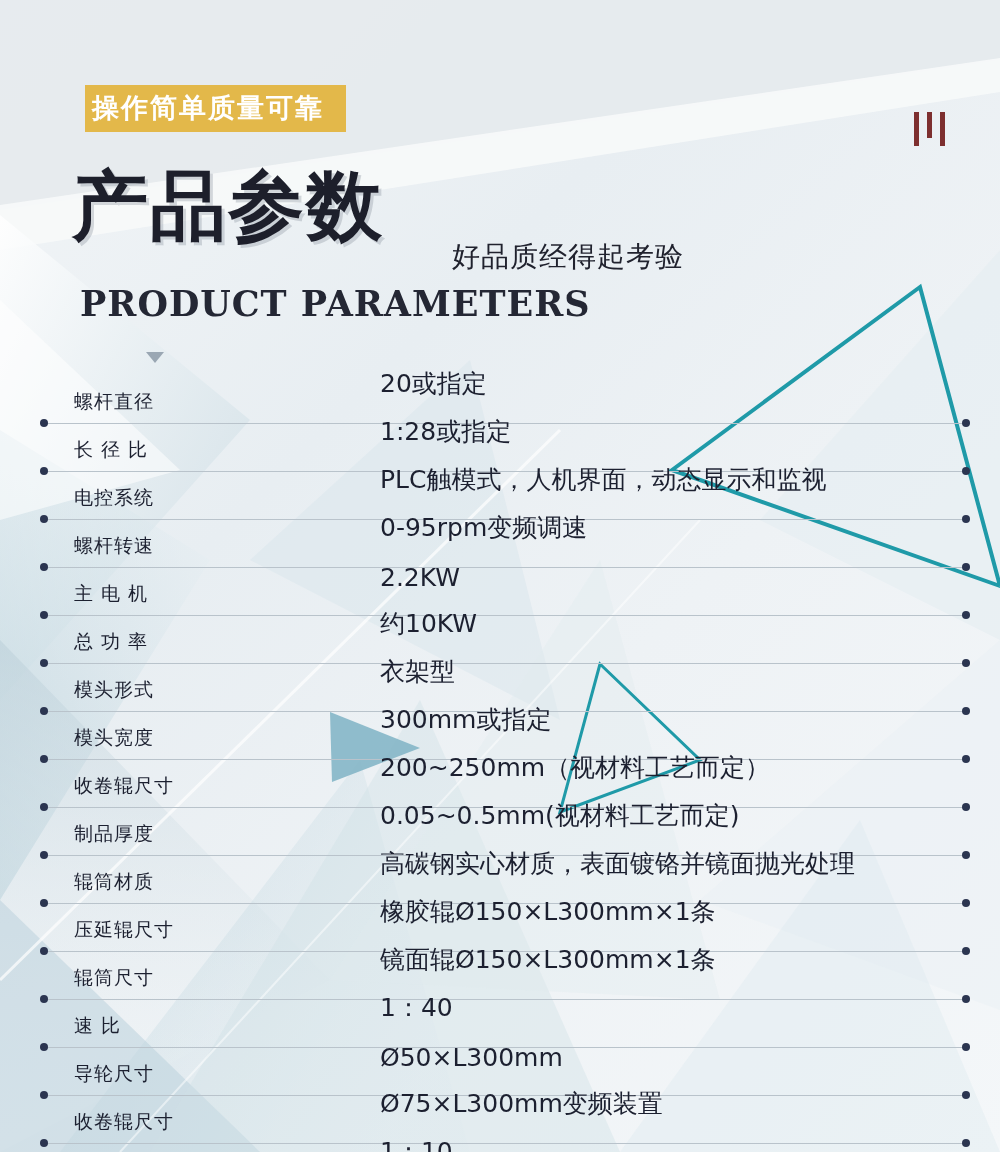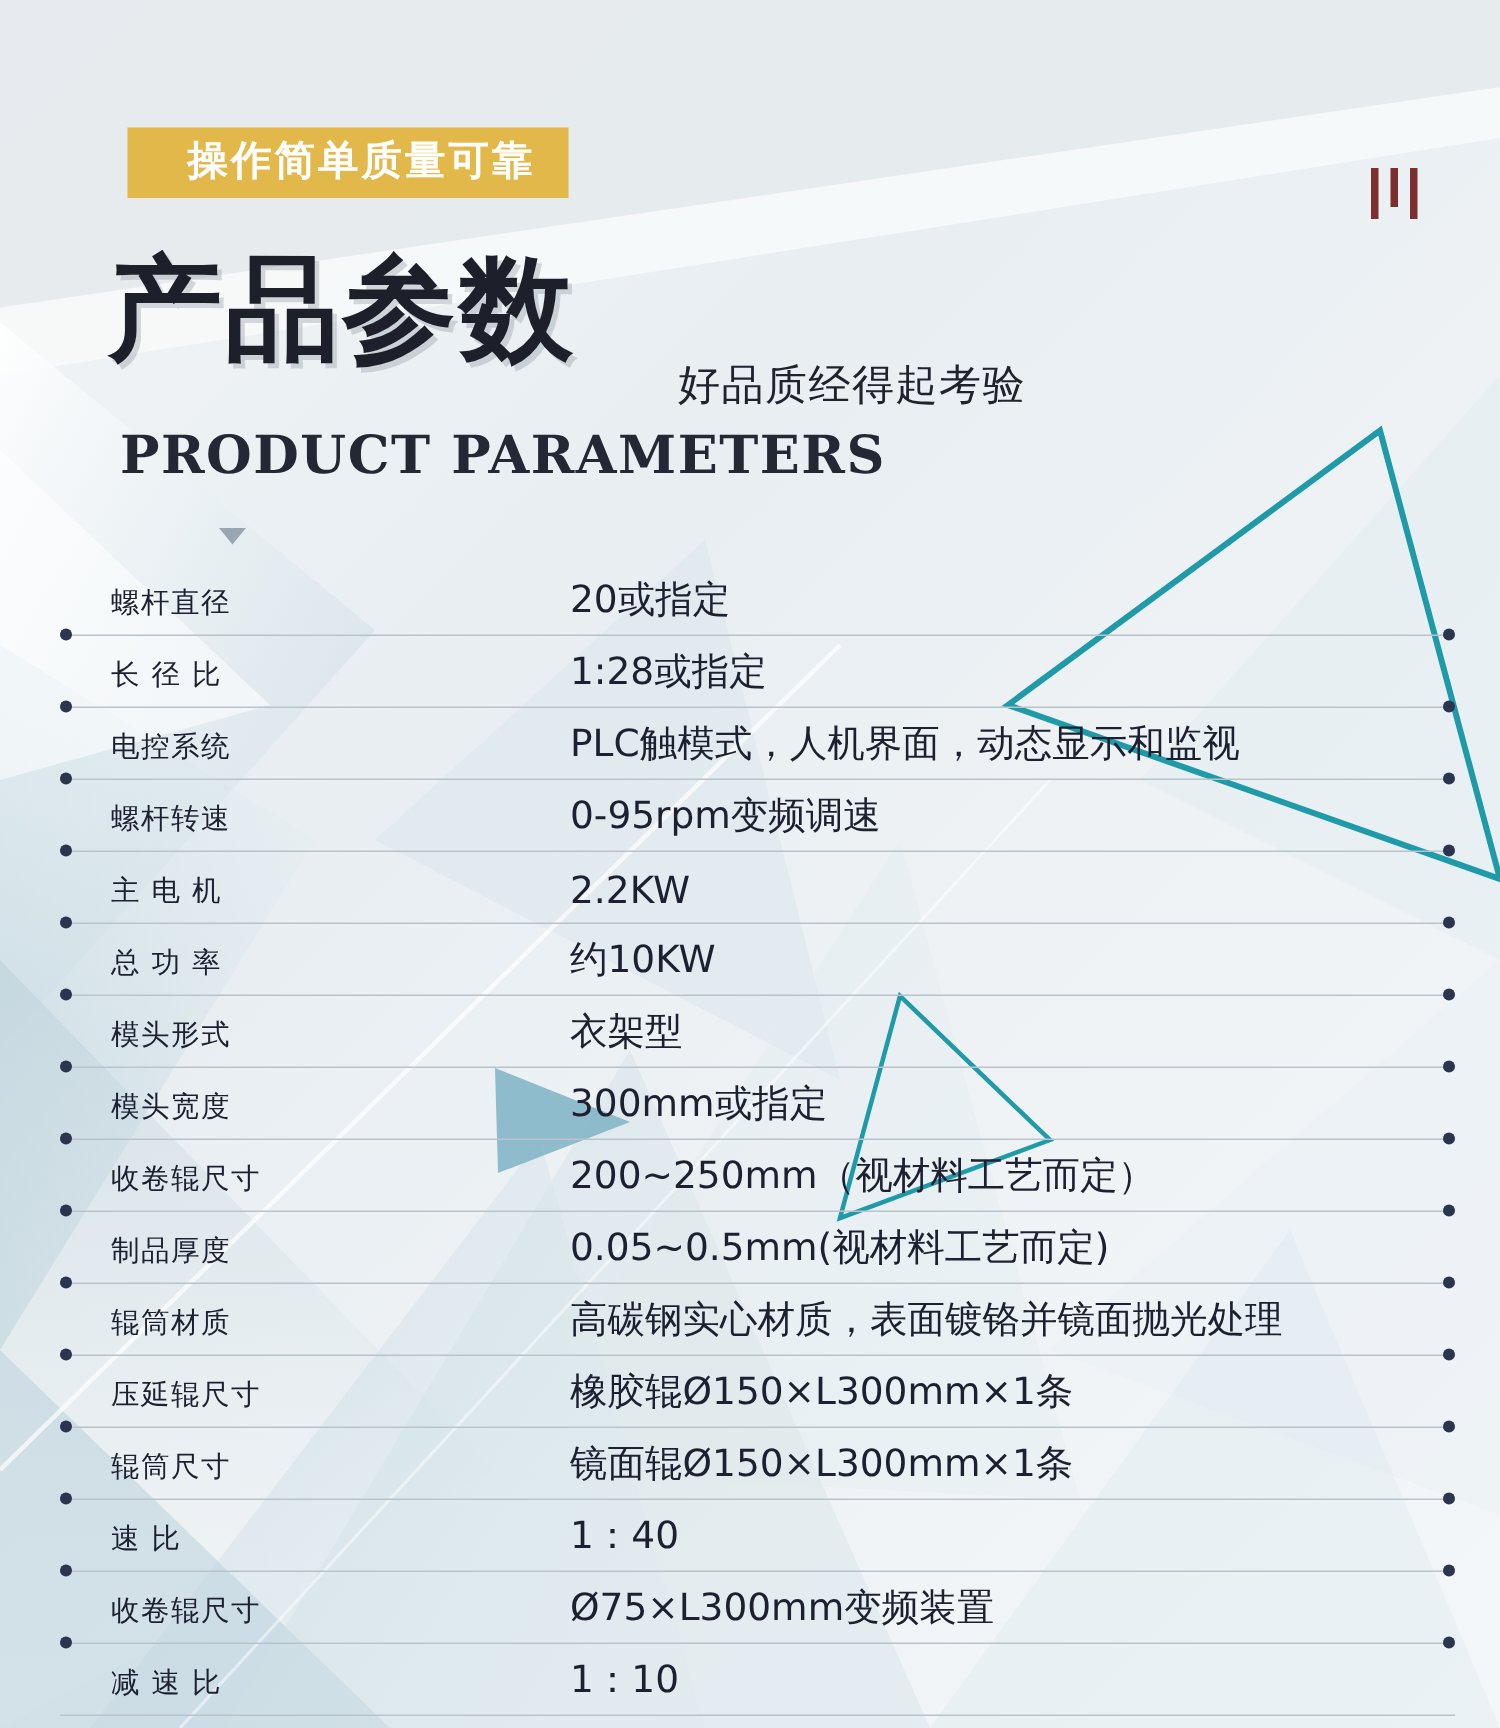--- a/index.html
+++ b/index.html
@@ -33,21 +33,21 @@
   
   .badge {
     position: absolute;
     left: 85px;
     top: 85px;
     background: #e3b84a;
     color: #ffffff;
     font-size: 27px;
     font-weight: bold;
     letter-spacing: 2px;
-    padding: 9px 22px 11px 40px;
+    padding: 9px 22px 11px 7px;
     line-height: 1;
     white-space: nowrap;
   }
 
   
   .topbars {
     position: absolute;
     right: 42px;
     top: 112px;
     width: 44px;
@@ -138,21 +138,21 @@
     left: 34px;
     bottom: 8px;
     font-size: 19px;
     color: #1c2030;
     letter-spacing: 1px;
     white-space: nowrap;
   }
   .spec-value {
     position: absolute;
     left: 340px;
-    bottom: 7px;
+    bottom: 23px;
     font-size: 25px;
     color: #1c2030;
     white-space: nowrap;
   }
 </style>
 </head>
 <body>
 
 <div class="page">
 
@@ -298,20 +298,26 @@
       </div>
       <div class="spec-row">
         <span class="dot-l"></span>
         <span class="dot-r"></span>
         <span class="spec-label">速    比</span>
         <span class="spec-value">1：40</span>
       </div>
       <div class="spec-row">
         <span class="dot-l"></span>
         <span class="dot-r"></span>
+        <span class="spec-label">导轮尺寸</span>
+        <span class="spec-value">Ø50×L300mm</span>
+      </div>
+      <div class="spec-row">
+        <span class="dot-l"></span>
+        <span class="dot-r"></span>
         <span class="spec-label">收卷辊尺寸</span>
         <span class="spec-value">Ø75×L300mm变频装置</span>
       </div>
       <div class="spec-row">
         <span class="spec-label">减 速 比</span>
         <span class="spec-value">1：10</span>
       </div>
     </div>
 
 </div>

